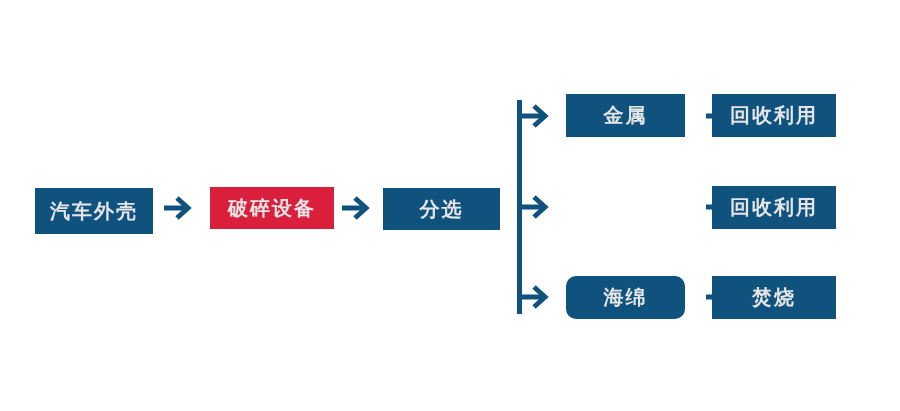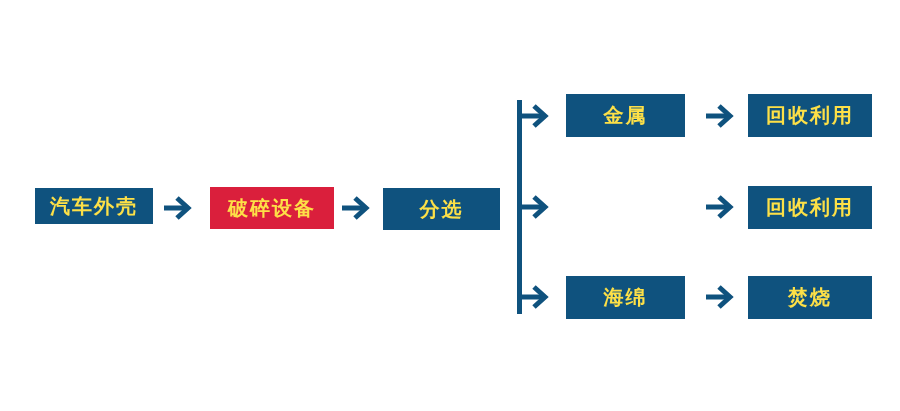--- a/index.html
+++ b/index.html
@@ -15,21 +15,21 @@
     width: 900px;
     height: 411px;
     background: #ffffff;
     overflow: hidden;
   }
   .node {
     position: absolute;
     display: flex;
     align-items: center;
     justify-content: center;
-    color: #fde047;
+    color: #e5e5e5;
     font-size: 20px;
     font-weight: bold;
     letter-spacing: 2px;
     box-sizing: border-box;
     white-space: nowrap;
   }
   .node.blue { background: #0F527E; }
   .node.red  { background: #DA1F3C; }
   .arrow {
     position: absolute;
@@ -39,37 +39,37 @@
   .arrow svg { display: block; width: 100%; height: 100%; }
   .vline {
     position: absolute;
     left: 517px;
     top: 100px;
     width: 5px;
     height: 214px;
     background: #0F527E;
   }
   
-  .n-car      { left: 35px;  top: 188px; width: 118px; height: 36px; }
+  .n-car      { left: 35px;  top: 188px; width: 118px; height: 46px; }
   .a-main-1   { left: 162px; top: 194px; }
   .n-crusher  { left: 203px; top: 187px; width: 124px; height: 42px; margin-left: 7px; }
   .a-main-2   { left: 340px; top: 194px; }
   .n-sorting  { left: 383px; top: 188px; width: 117px; height: 42px; }
   
   .a-branch-0 { left: 519px; top: 102px; }
   .a-branch-1 { left: 519px; top: 193px; }
   .a-branch-2 { left: 519px; top: 283px; }
   .n-src      { left: 566px; width: 119px; height: 43px; }
   .n-src-0    { top: 94px; }
   .n-src-1    { top: 186px; }
-  .n-src-2    { top: 276px; }
+  .n-src-2    { top: 276px; border-radius: 10px; }
   .a-res-0    { left: 704px; top: 102px; }
   .a-res-1    { left: 704px; top: 193px; }
   .a-res-2    { left: 704px; top: 283px; }
-  .n-res      { left: 748px; width: 124px; height: 43px; }
+  .n-res      { left: 712px; width: 124px; height: 43px; }
   .n-res-0    { top: 94px; }
   .n-res-1    { top: 186px; }
   .n-res-2    { top: 276px; }
 </style>
 </head>
 <body>
 
 <div class="canvas">
 
   <div class="node blue n-car">汽车外壳</div>

